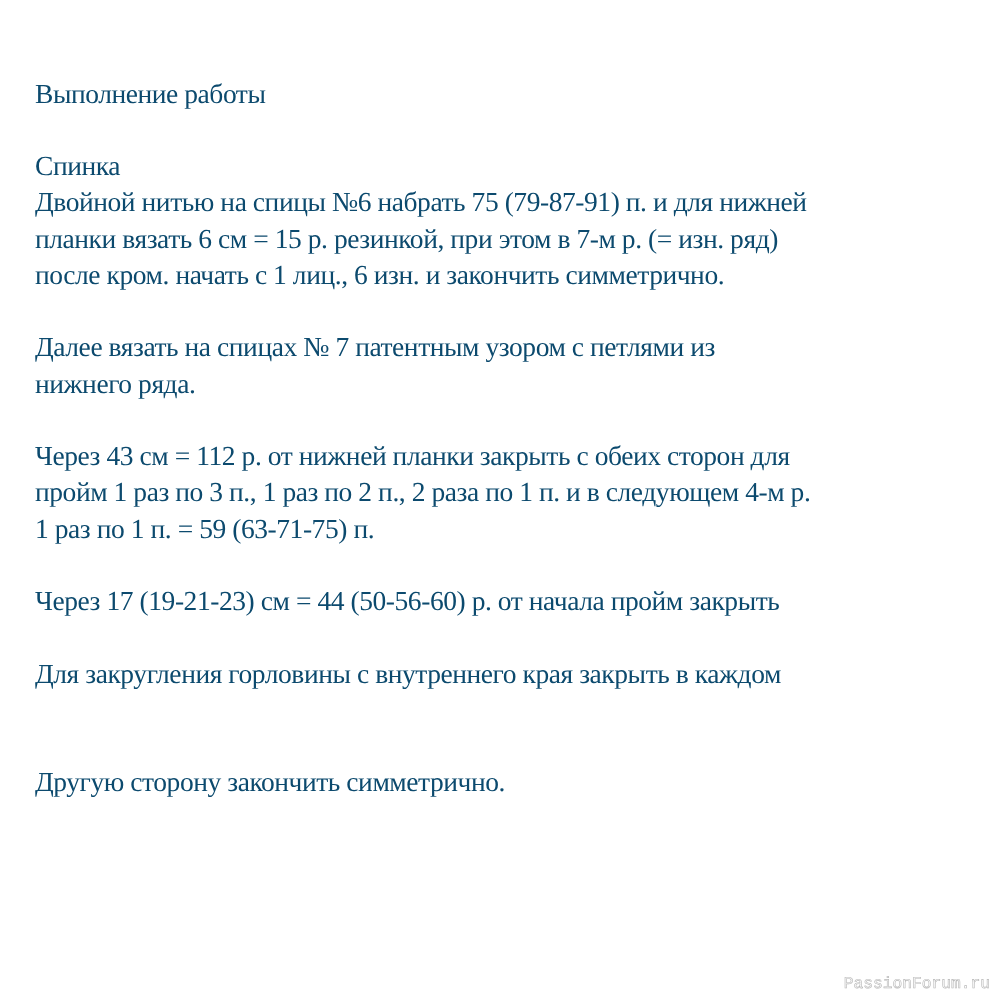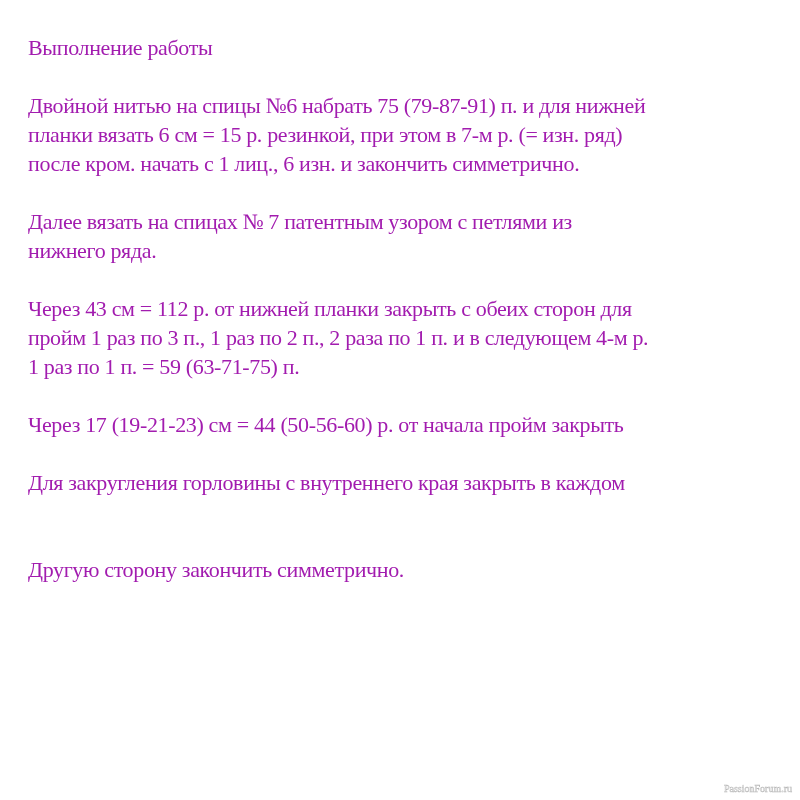--- a/index.html
+++ b/index.html
@@ -9,54 +9,55 @@
     }
     body {
       width: 800px;
       height: 800px;
       position: relative;
       overflow: hidden;
     }
     .page {
       position: absolute;
       left: 28px;
-      top: 33px;
+      top: 60px;
       width: 760px;
       font-family: "Liberation Serif", "DejaVu Serif", serif;
       font-size: 22px;
       line-height: 29px;
-      color: #a21caf;
+      color: #0c4a6e;
       letter-spacing: -0.35px;
     }
     .line {
       white-space: nowrap;
       display: block;
       height: 29px;
     }
     .gap {
       height: 29px;
     }
     .watermark {
       position: absolute;
       right: 8px;
       bottom: 6px;
-      font-family: Liberation Serif, serif;
-      font-size: 10px;
+      font-family: Liberation Mono, monospace;
+      font-size: 13px;
       color: #ffffff;
       -webkit-text-stroke: 0.5px #b8b8b8;
       letter-spacing: 0px;
     }
   </style>
 </head>
 <body>
 
 <div class="page">
   <span class="line">Выполнение работы</span>
   <div class="gap"></div>
 
+  <span class="line">Спинка</span>
 
   <div>
     <span class="line">Двойной нитью на спицы №6 набрать 75 (79-87-91) п. и для нижней</span>
     <span class="line">планки вязать 6 см = 15 р. резинкой, при этом в 7-м р. (= изн. ряд)</span>
     <span class="line">после кром. начать с 1 лиц., 6 изн. и закончить симметрично.</span>
   </div>
   <div class="gap"></div>
 
   <div>
     <span class="line">Далее вязать на спицах № 7 патентным узором с петлями из</span>

